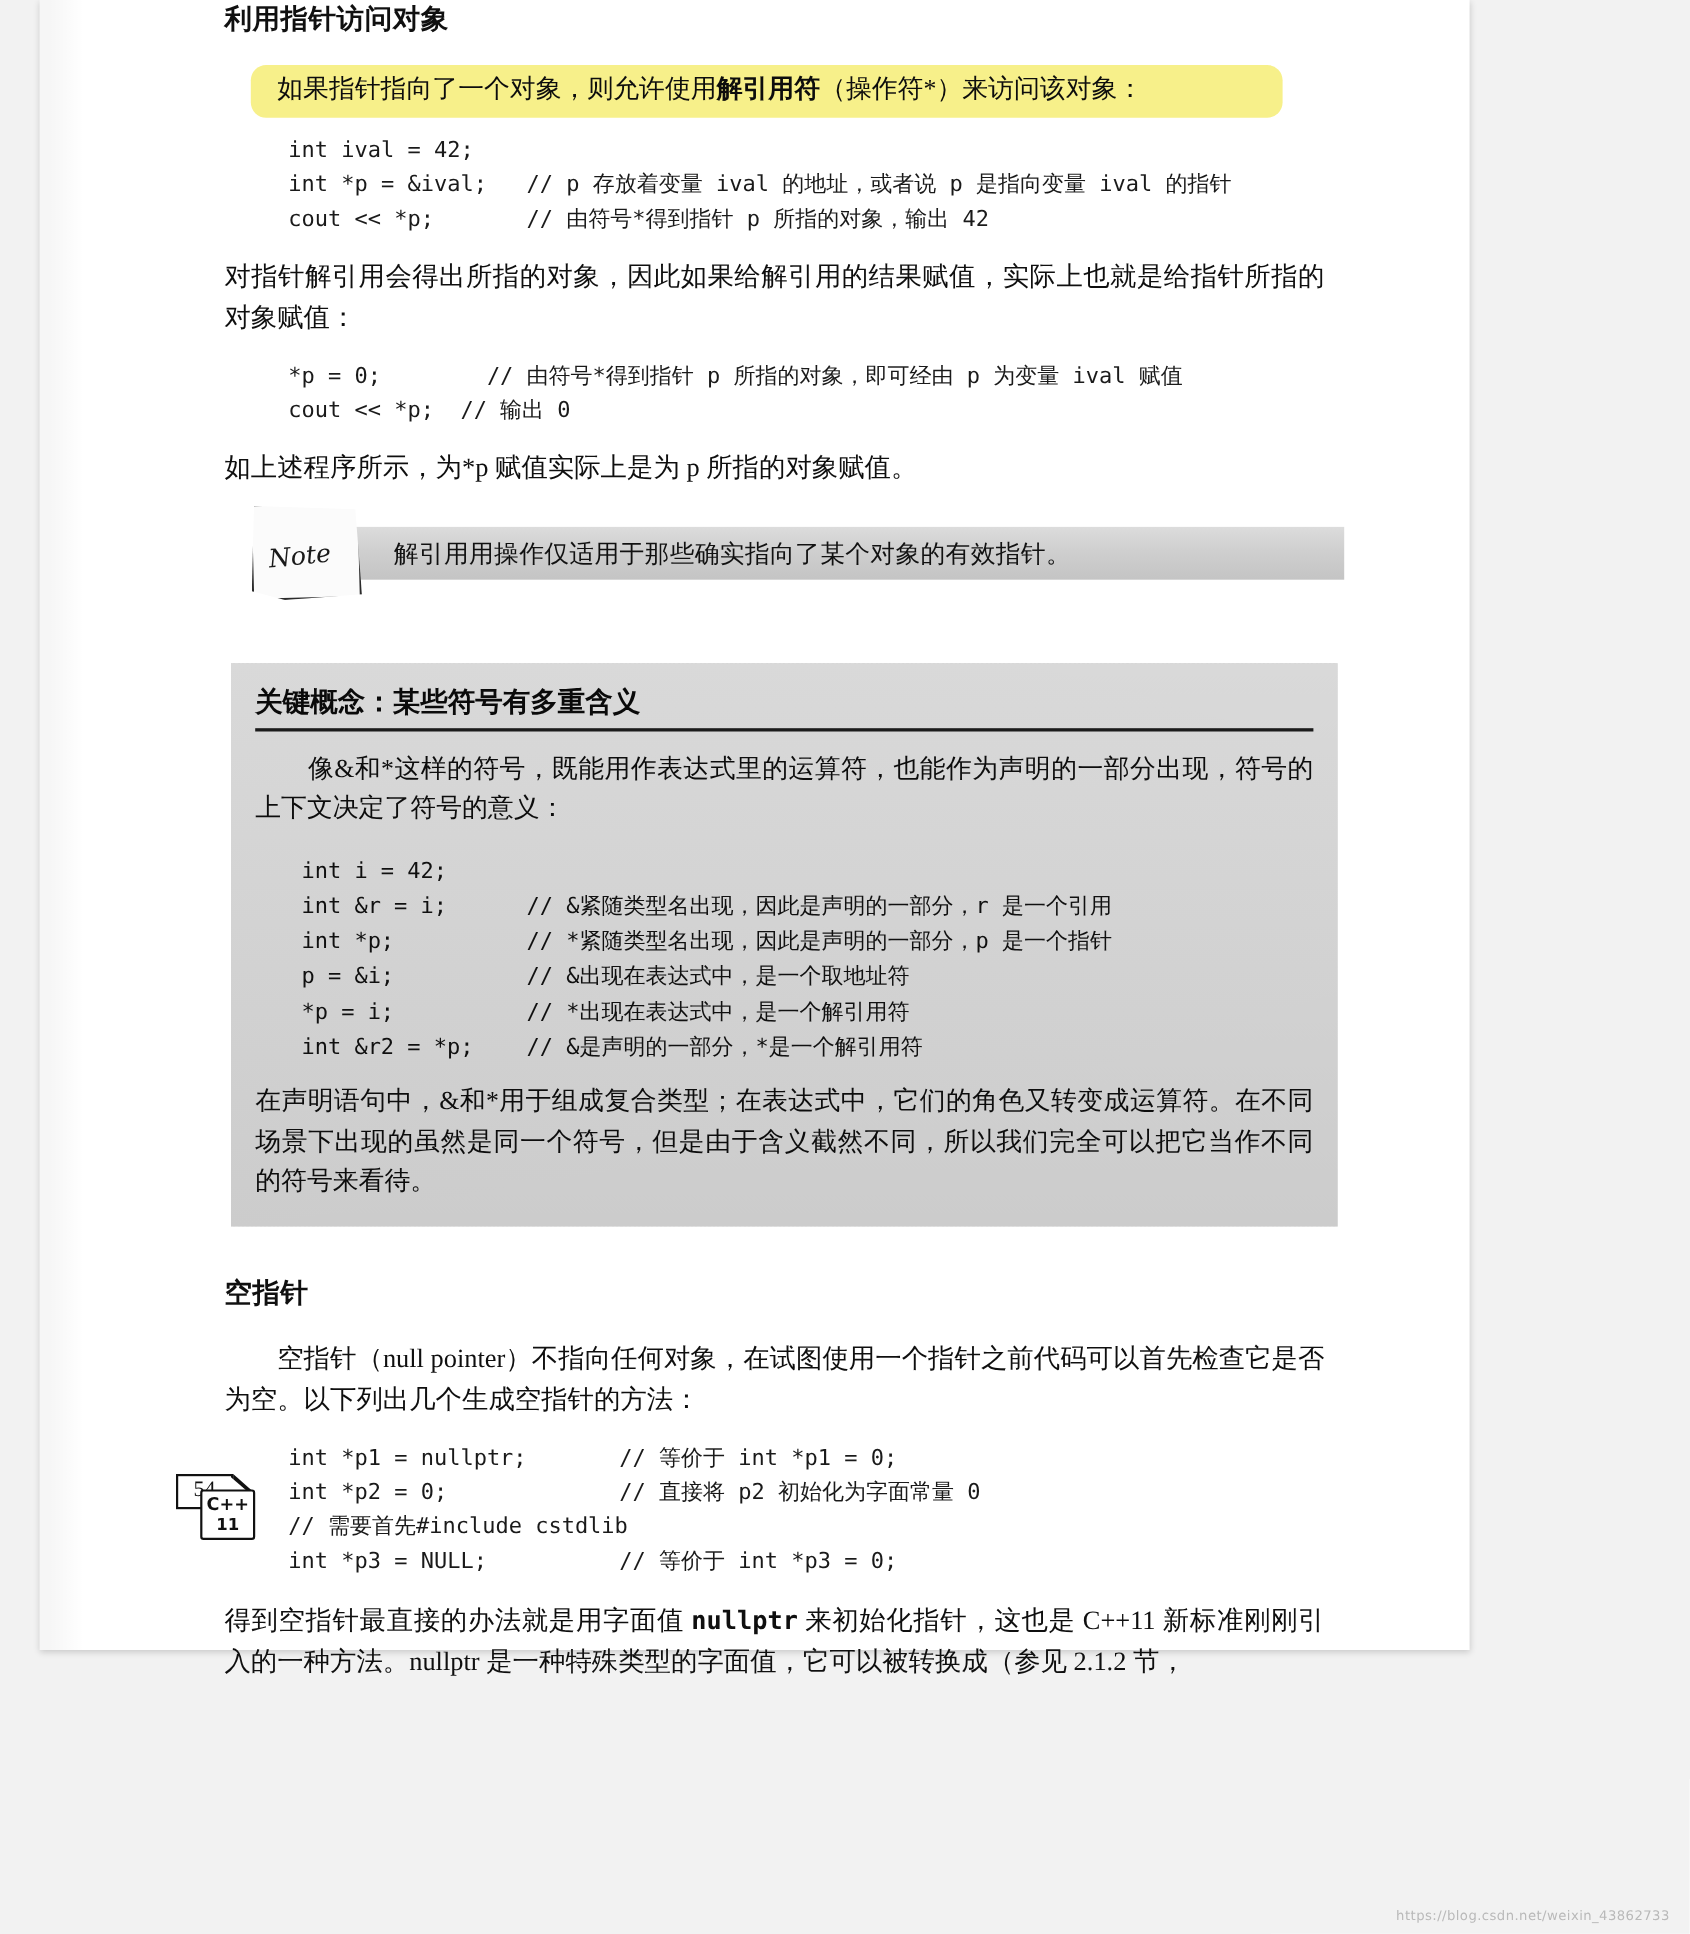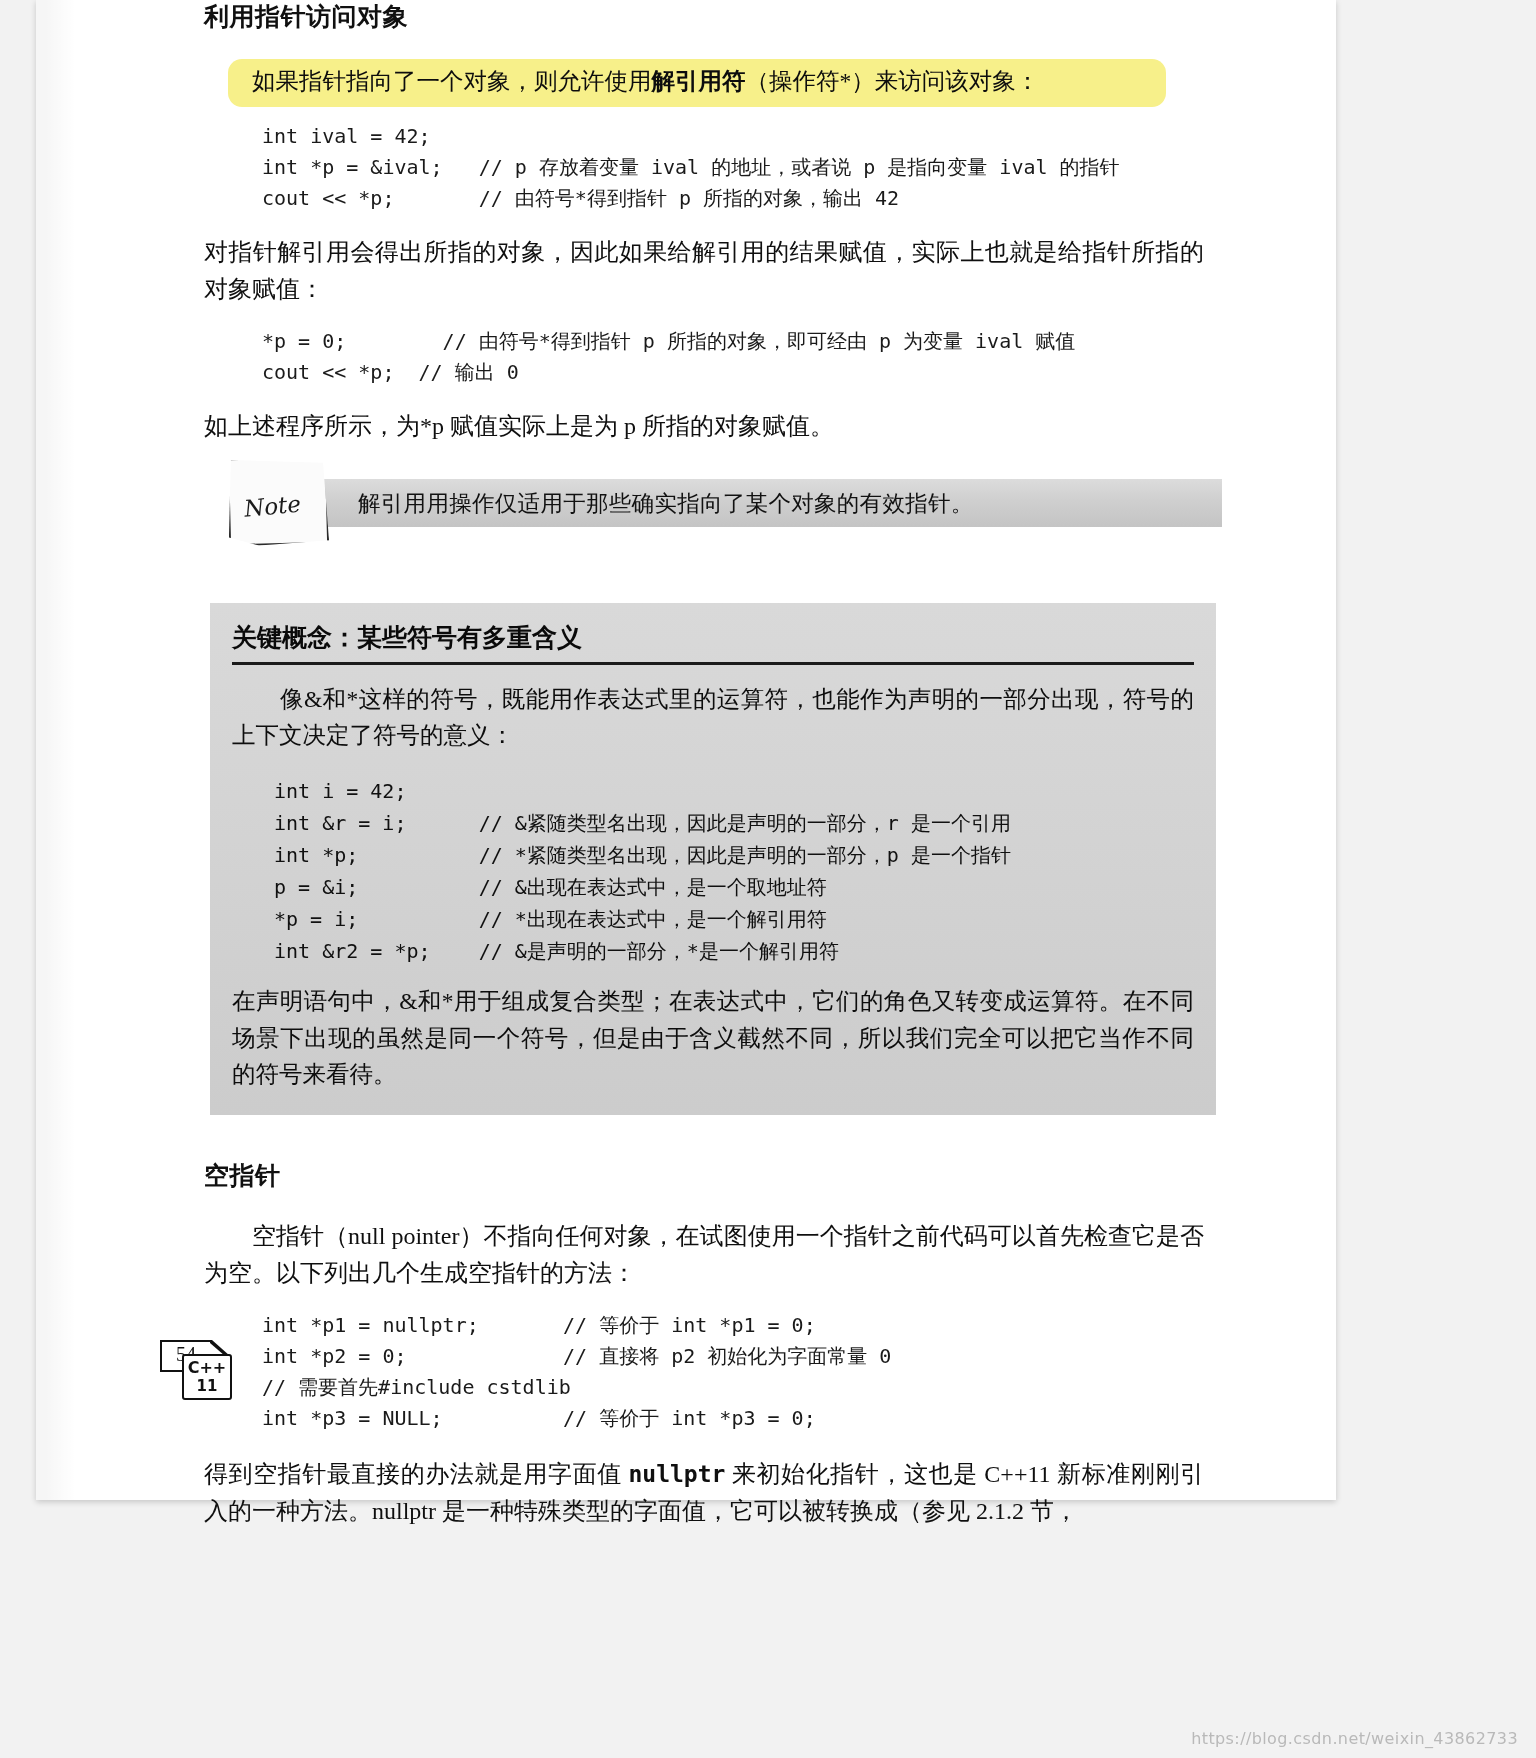--- a/index.html
+++ b/index.html
@@ -125,21 +125,21 @@
     background:#fff;box-sizing:border-box;
     font-family:"DejaVu Sans","Liberation Sans",sans-serif;
     font-weight:bold;color:#111;text-align:center;
   }
   .cppbadge .l1{font-size:16px;line-height:20px;display:block;margin-top:2px;}
   .cppbadge .l2{font-size:15px;line-height:16px;display:block;}
 
   .watermark{
     position:absolute;right:18px;bottom:10px;
     font-family:"DejaVu Sans","Liberation Sans",sans-serif;
-    font-size:16px;color:#b9b9b9;letter-spacing:.4px;
+    font-size:12px;color:#b9b9b9;letter-spacing:.4px;
   }
 </style>
 </head>
 <body>
 
 <div class="page">
 
   <div class="content">
 
     <h2 class="sec">利用指针访问对象</h2>

